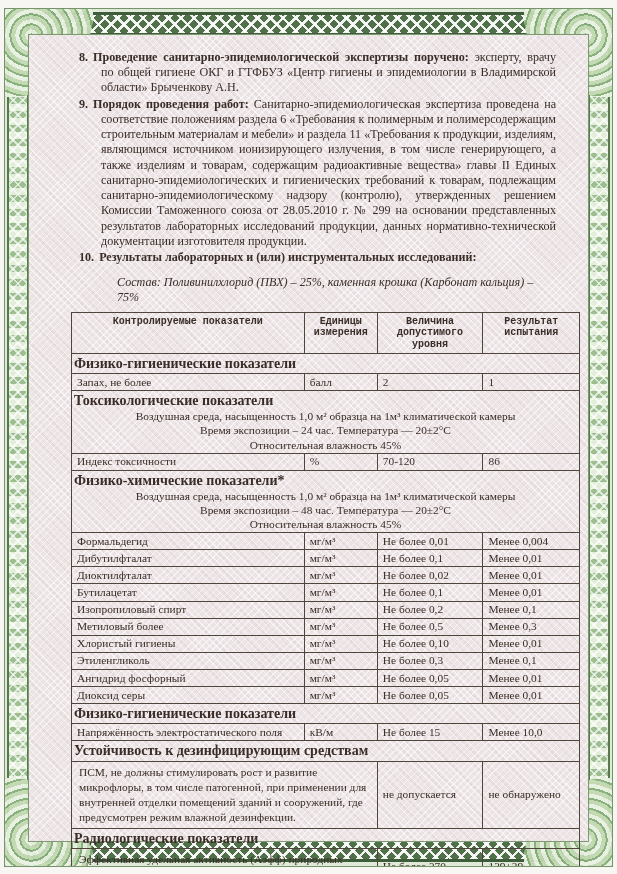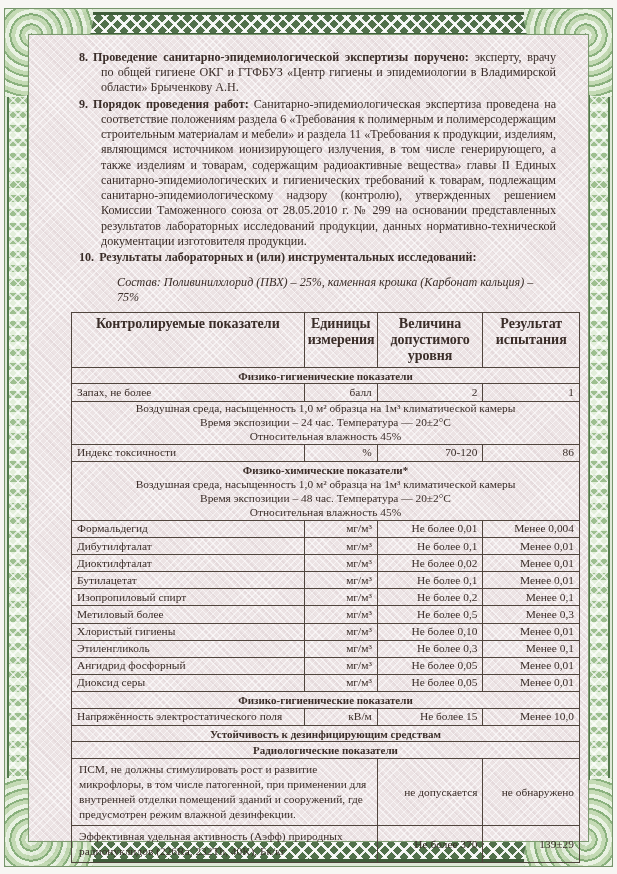--- a/index.html
+++ b/index.html
@@ -65,32 +65,32 @@
   .composition{
     margin:10px 24px 6px 46px;font-style:italic;font-size:12.1px;line-height:1.25;
   }
   table.results{
     width:100%;border-collapse:collapse;table-layout:fixed;
     font-size:11.4px;line-height:1.15;color:#3a2d28;
     border:1.5px solid #50453d;
   }
   table.results th{
     border:1px solid #50453d;font-weight:bold;text-align:center;
-    padding:3px 3px;font-size:14px;vertical-align:top;
+    padding:3px 3px;font-size:10px;vertical-align:top;font-family:Liberation Mono, monospace;
   }
   table.results td{border:1px solid #50453d;padding:1.5px 5px;vertical-align:middle;}
   table.results td.sec{
     border-left:none;border-right:none;border-bottom:none;
-    text-align:center;font-weight:bold;font-size:11px;padding:2px 2px 1px;
+    text-align:left;font-weight:bold;font-size:14px;padding:2px 2px 1px;
   }
   table.results td.note{
     border:none;text-align:center;padding:0 2px 1px;font-size:11.4px;
   }
   table.results td.cl{text-align:left;}
-  table.results td.cc{text-align:right;}
+  table.results td.cc{text-align:left;}
   table.results td.desc{line-height:1.32;padding:3px 7px;}
 </style>
 </head>
 <body>
 
 <div class="sheet">
   <div class="band top"></div>
   <div class="band bottom"></div>
   <div class="side left"></div>
   <div class="side right"></div>
@@ -135,20 +135,23 @@
             <tr>
               <td class="sec" colspan="4">Физико-гигиенические показатели</td>
             </tr>
             <tr>
               <td class="cl">Запах, не более</td>
               <td class="cc">балл</td>
               <td class="cc">2</td>
               <td class="cc">1</td>
             </tr>
             <tr>
+              <td class="sec" colspan="4">Токсикологические показатели</td>
+            </tr>
+            <tr>
               <td class="note" colspan="4">Воздушная среда, насыщенность 1,0 м² образца на 1м³ климатической камеры</td>
             </tr>
             <tr>
               <td class="note" colspan="4">Время экспозиции – 24 час. Температура — 20±2°С</td>
             </tr>
             <tr>
               <td class="note" colspan="4">Относительная влажность 45%</td>
             </tr>
             <tr>
               <td class="cl">Индекс токсичности</td>
@@ -234,28 +237,28 @@
             <tr>
               <td class="cl">Напряжённость электростатического поля</td>
               <td class="cc">кВ/м</td>
               <td class="cc">Не более 15</td>
               <td class="cc">Менее 10,0</td>
             </tr>
             <tr>
               <td class="sec" colspan="4">Устойчивость к дезинфицирующим средствам</td>
             </tr>
             <tr>
-              <td class="sec" colspan="4">Радиологические показатели</td>
-            </tr>
-            <tr>
               <td class="cl desc" colspan="2">ПСМ, не должны стимулировать рост и развитие микрофлоры, в том числе патогенной, при применении для внутренней отделки помещений зданий и сооружений, где предусмотрен режим влажной дезинфекции.</td>
               <td class="cc">не допускается</td>
               <td class="cc">не обнаружено</td>
             </tr>
             <tr>
+              <td class="sec" colspan="4">Радиологические показатели</td>
+            </tr>
+            <tr>
               <td class="cl desc" colspan="2">Эффективная удельная активность (Аэфф) природных радионуклидов (226Ra, 232Th, 40K),  Бк/кг</td>
               <td class="cc">Не более 370</td>
               <td class="cc">139±29</td>
             </tr>
           </tbody>
       </table>
 
     </div>
   </div>
 </div>

